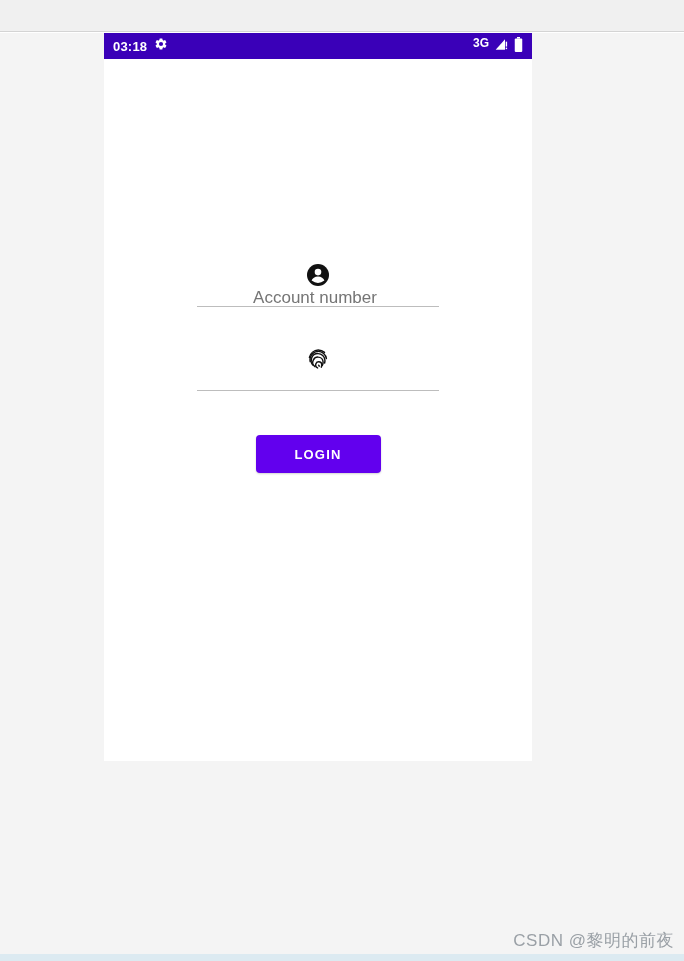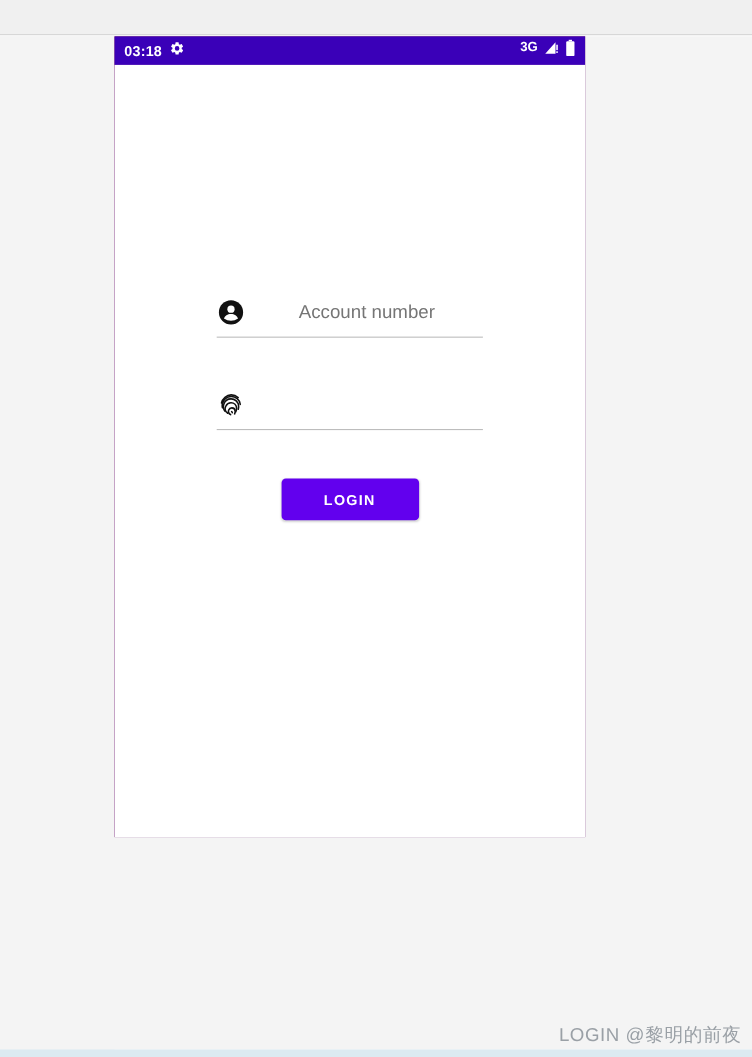--- a/index.html
+++ b/index.html
@@ -114,20 +114,21 @@
   }
 
   .field-row {
     position: relative;
     width: 242px;
     margin: 0 auto;
     height: 44px;
     display: flex;
     align-items: center;
     border-bottom: 1px solid #bdbdbd;
+    flex-direction: column;
   }
   .field-row + .field-row {
     margin-top: 39px;
   }
   .field-icon {
     width: 26px;
     height: 26px;
     flex: 0 0 26px;
     display: flex;
     align-items: center;
@@ -279,15 +280,15 @@
     </div>
 
     <div class="nav-bar">
       <div class="nav-pill"></div>
     </div>
 
   </div>
 
   <div class="bottom-band"></div>
 
-  <div class="watermark">LOGIN @黎明的前夜</div>
+  <div class="watermark">CSDN @黎明的前夜</div>
 
 </div>
 
 </body></html>

